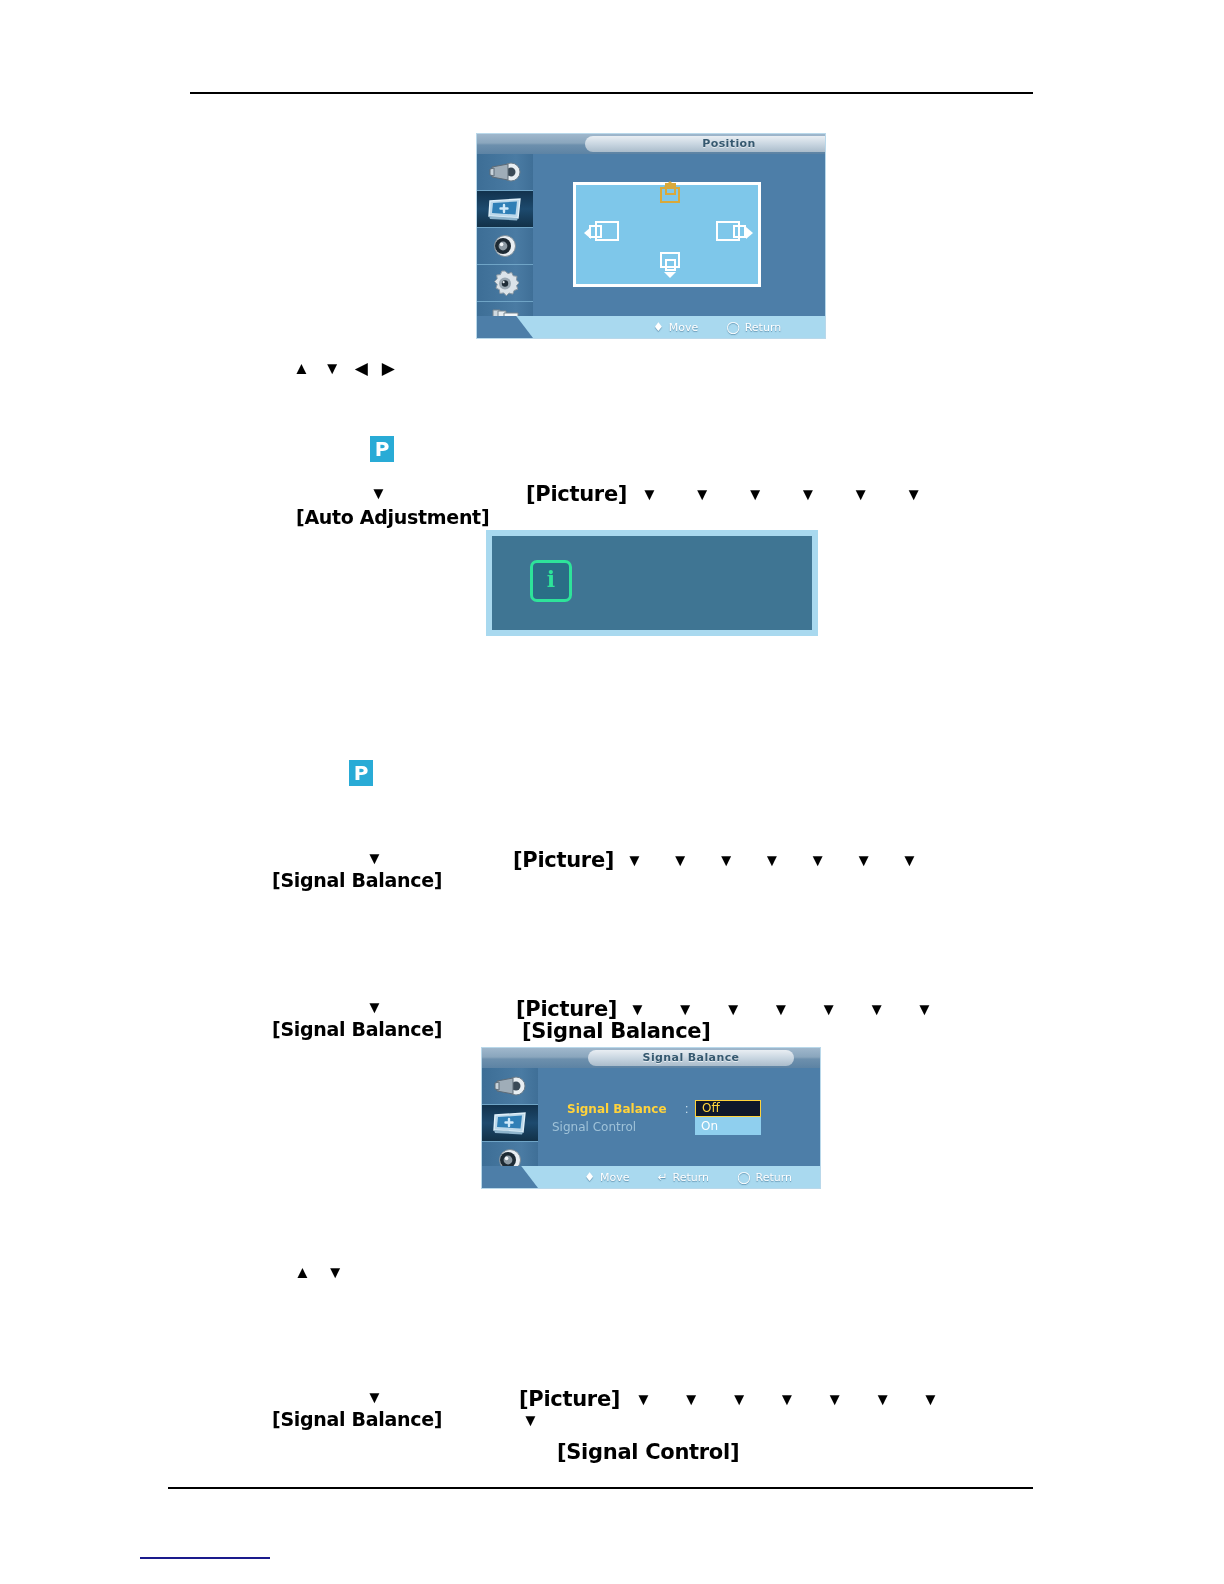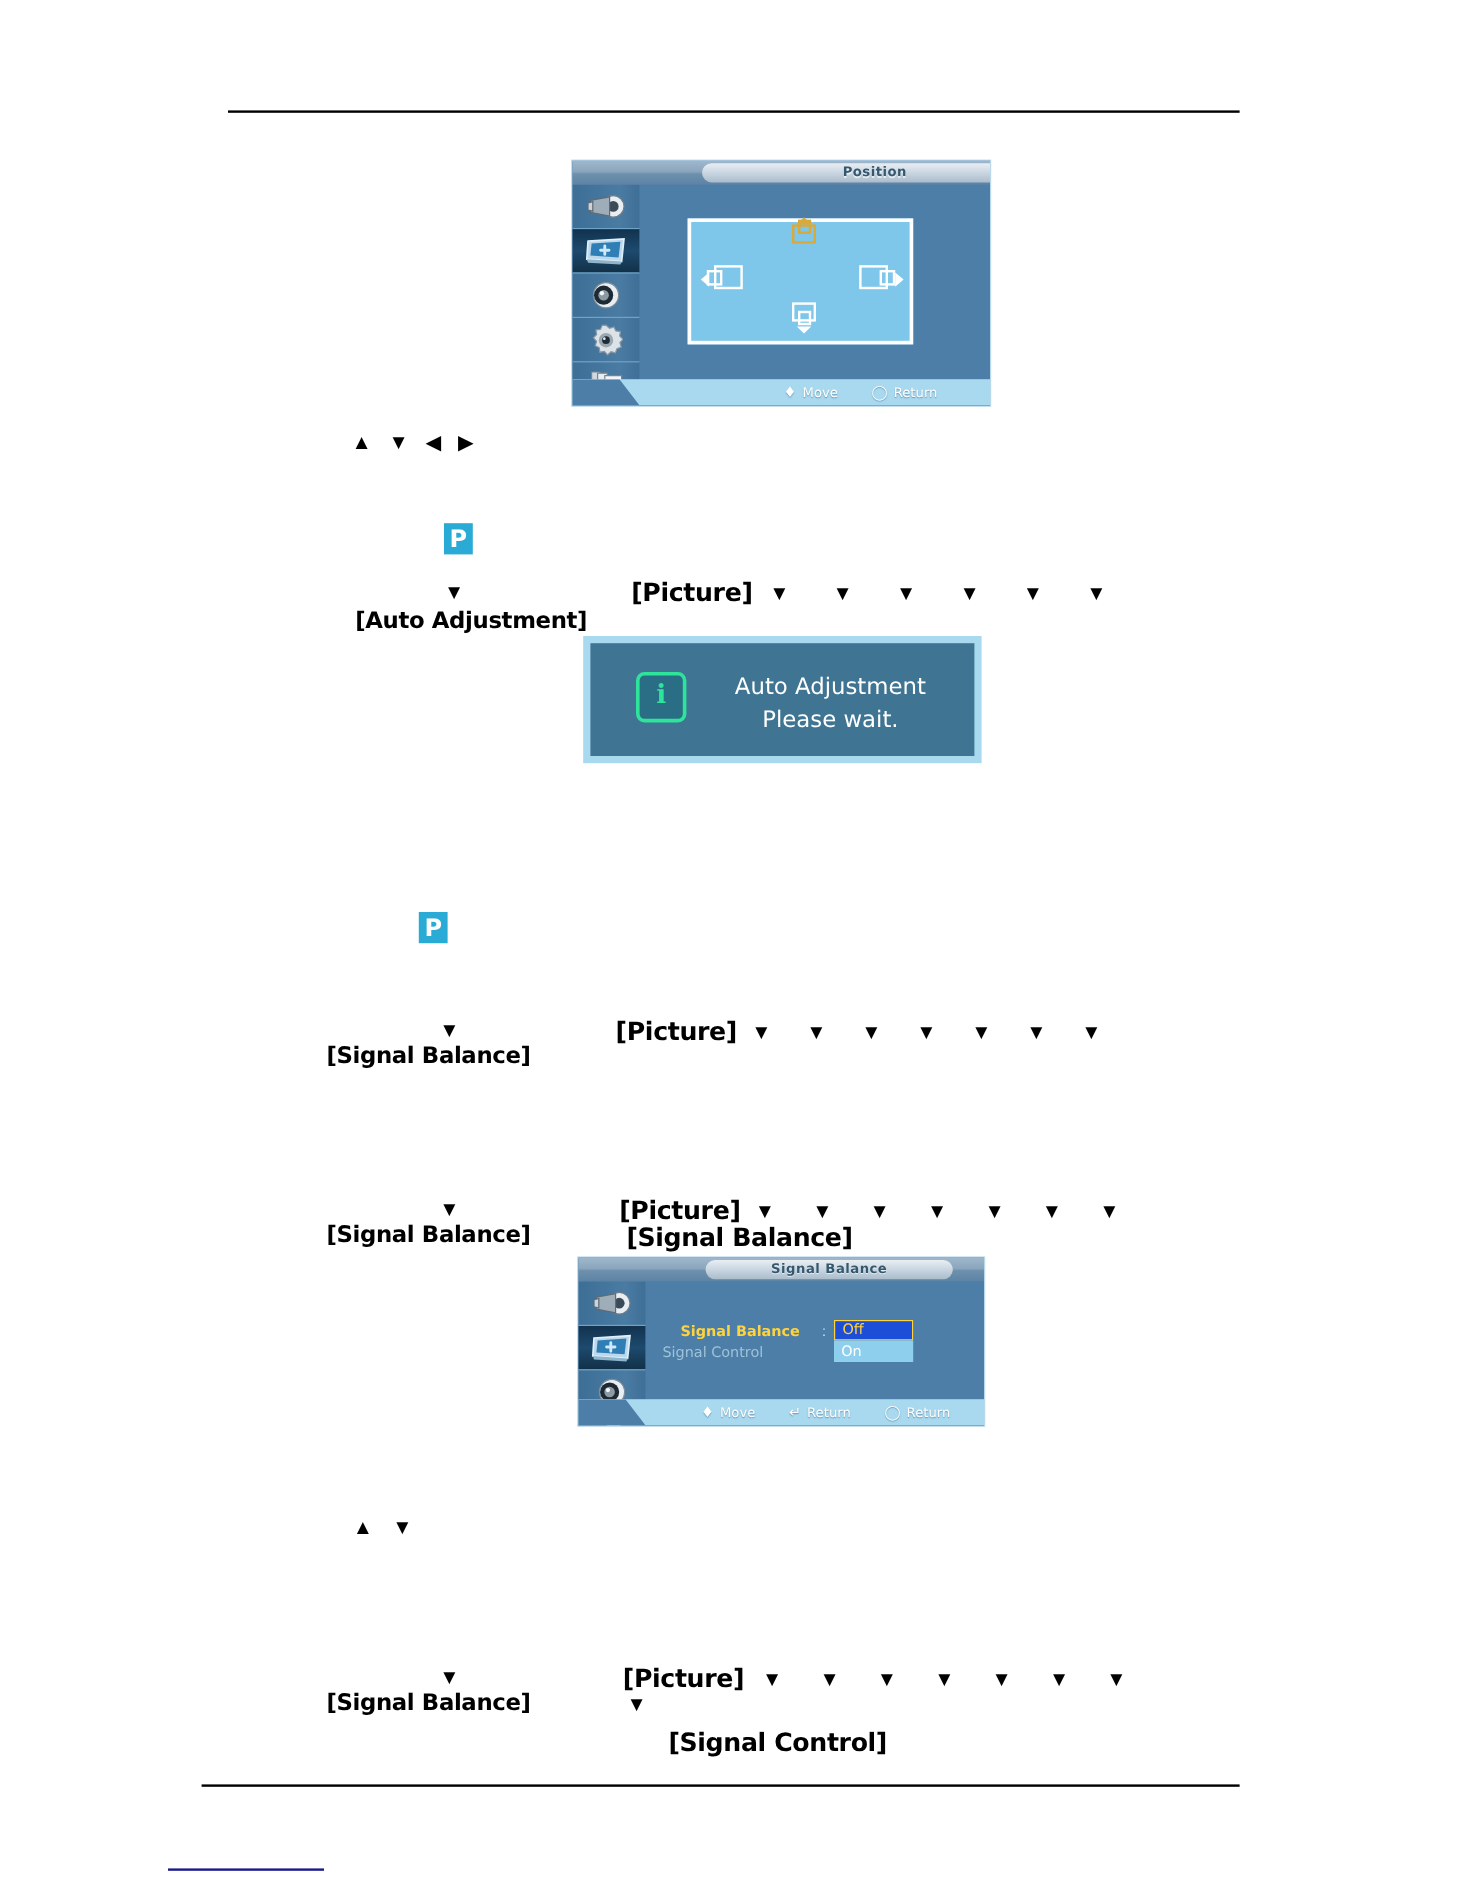--- a/index.html
+++ b/index.html
@@ -125,21 +125,21 @@
   .menu-label.dim{color:#9fc2d8;}
   .menu-colon{position:absolute;color:#cfe4f0;font-size:12px;}
   .opt-box{
     position:absolute;
     font-family:"DejaVu Sans", sans-serif;
     font-size:12px;
     padding-left:6px;
     box-sizing:border-box;
     white-space:nowrap;
   }
-  .opt-sel{background:#1d4ed8;border:1px solid #ffd33b;color:#ffd33b;}
+  .opt-sel{background:#0f172a;border:1px solid #ffd33b;color:#ffd33b;}
   .opt-unsel{background:#8fcfee;color:#ffffff;}
 
   
   .dlg{
     position:absolute;
     background:#a9d9ef;
     box-sizing:border-box;
     padding:6px;
   }
   .dlg-inner{
@@ -300,24 +300,20 @@
   <span class="arrow-dn">▼</span>
   <span class="arrow-dn">▼</span>
   <span class="arrow-dn">▼</span>
   <span class="arrow-dn">▼</span>
   <span class="arrow-dn">▼</span>
 </div>
 
 <div class="dlg" style="left:486px;top:530px;width:332px;height:106px;">
   <div class="dlg-inner">
     <div class="dlg-icon">i</div>
-    <div class="dlg-text">
-      <div>Auto Adjustment</div>
-      <div>Please wait.</div>
-    </div>
   </div>
 </div>
 
 <div class="abs p-badge" style="left:349px;top:760px;">P</div>
 
 <span class="abs arrow-dn" style="left:366px;top:850px;">▼</span>
 
 <span class="abs manual-txt" style="left:272px;top:869px;">[Signal Balance]</span>
 
 <span class="abs manual-txt" style="left:513px;top:848px;font-size:21px;">[Picture]</span>

